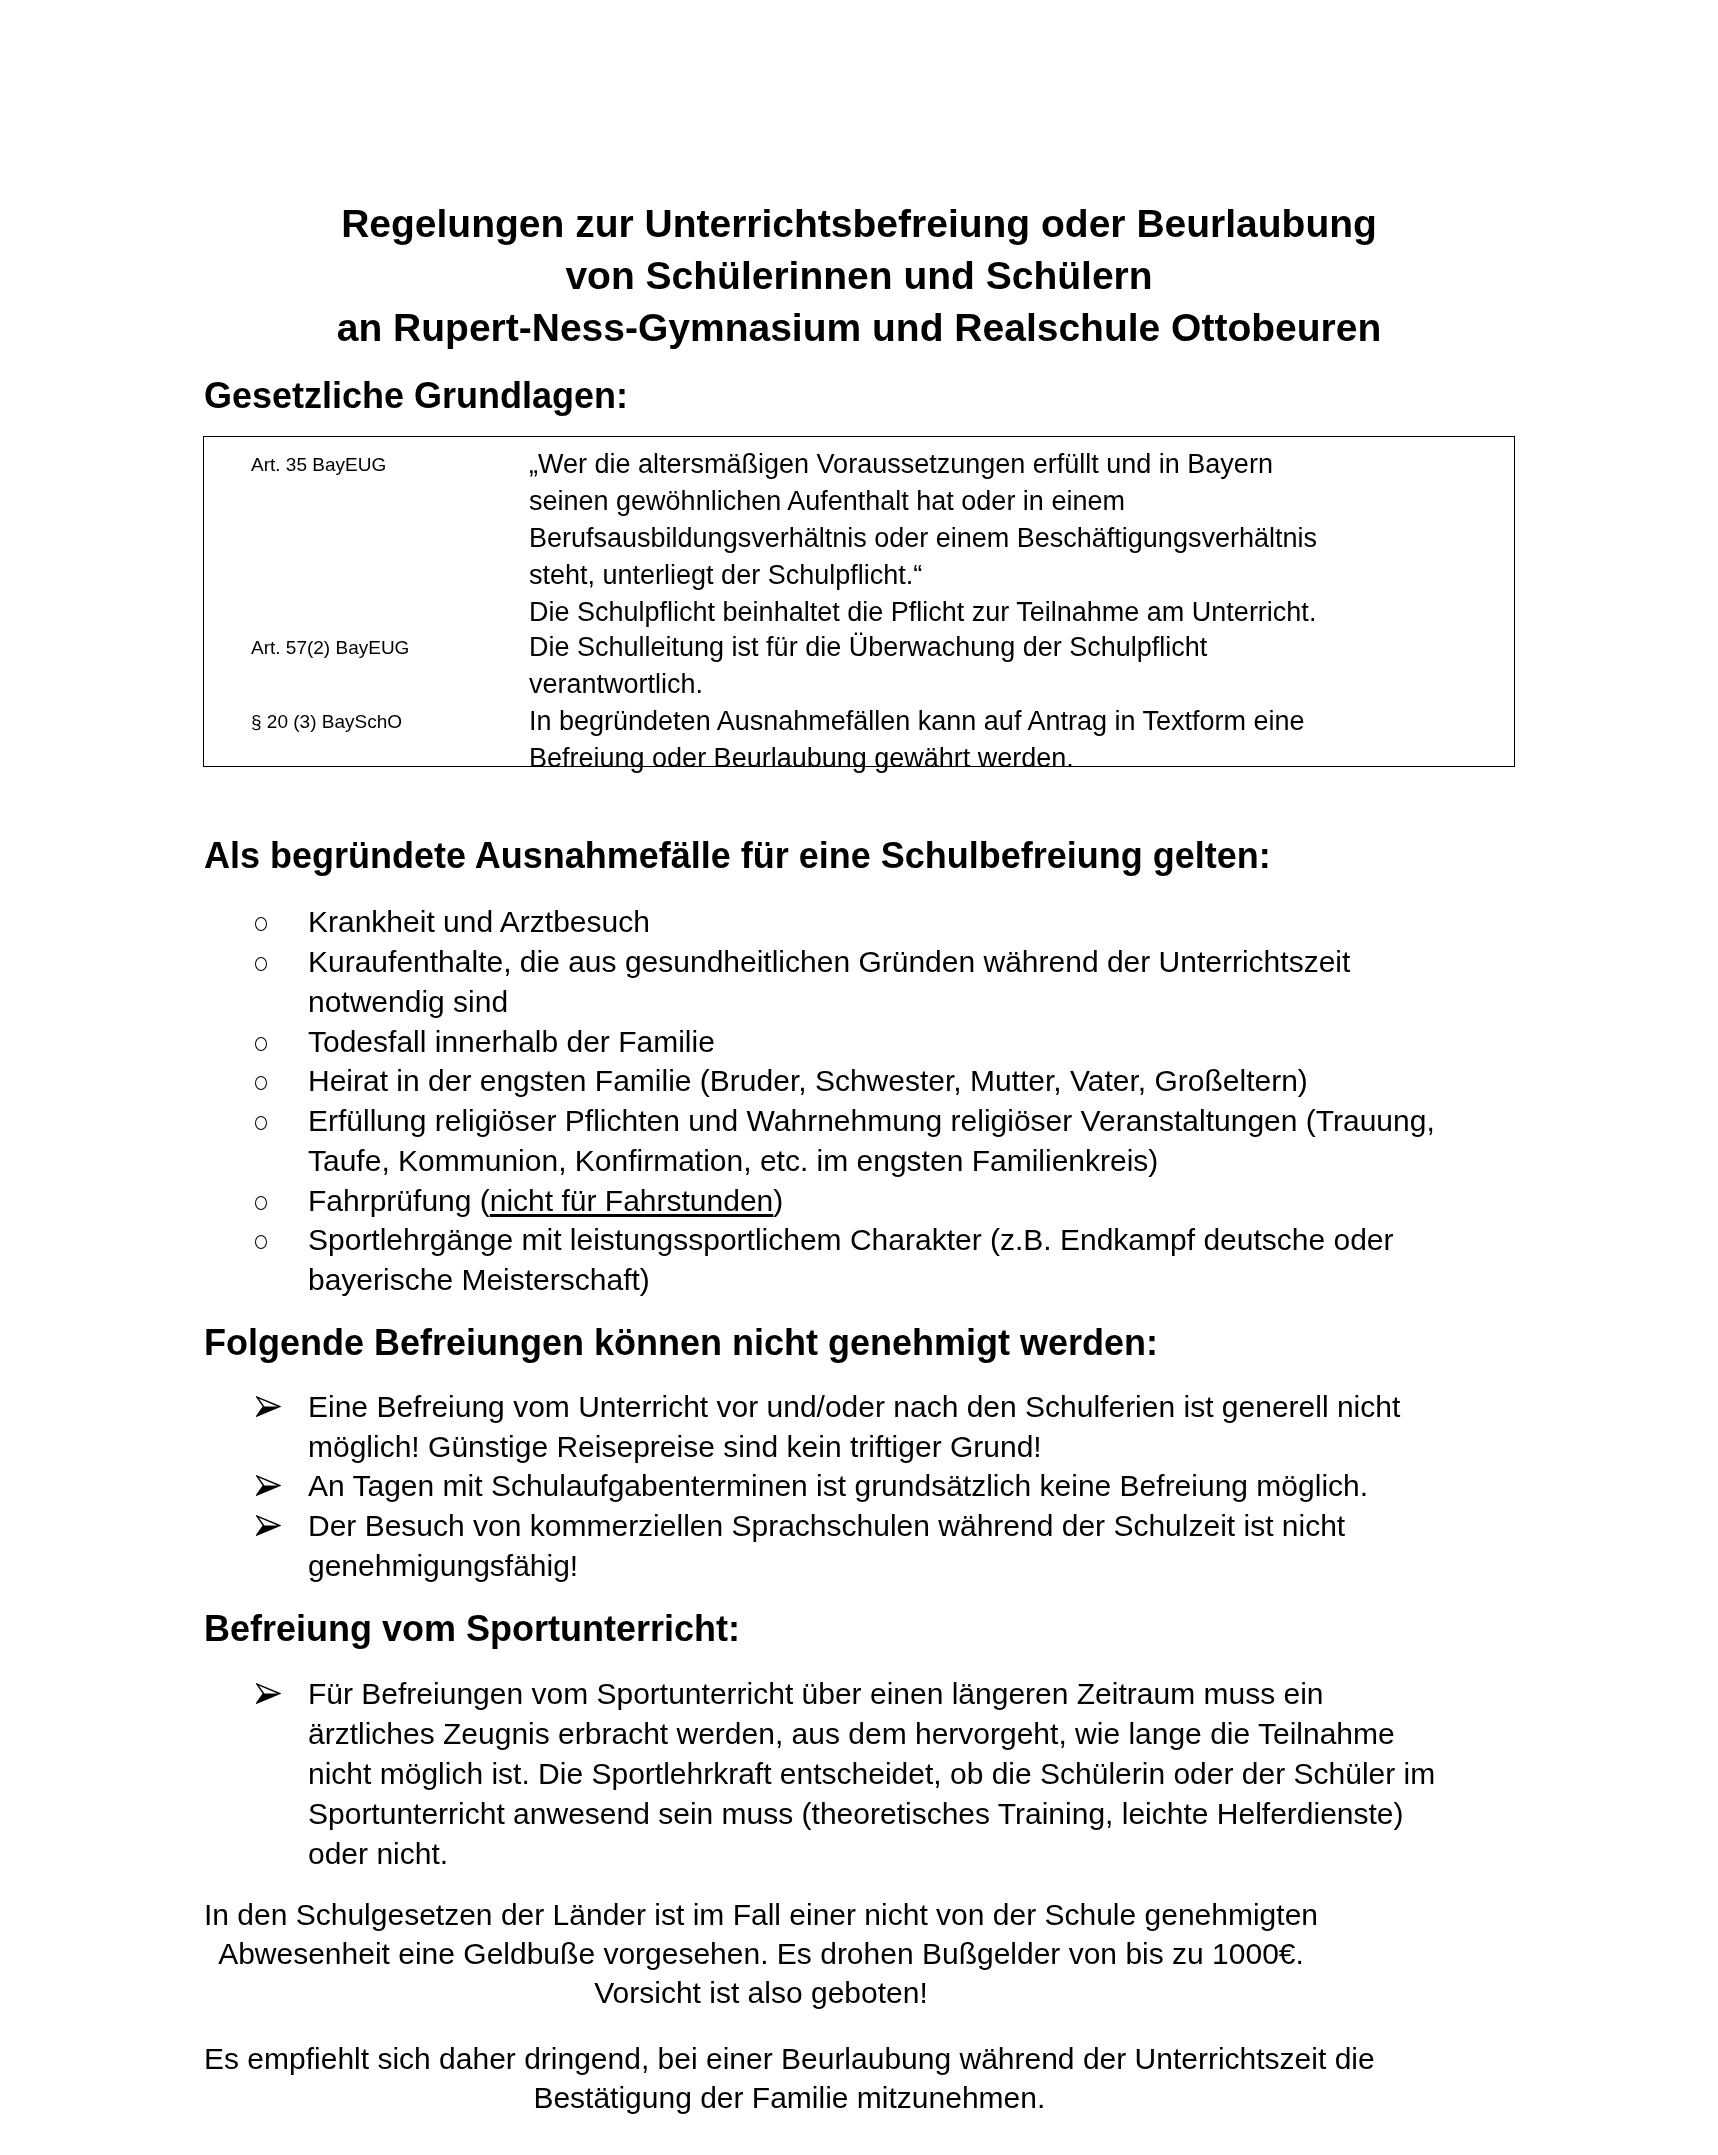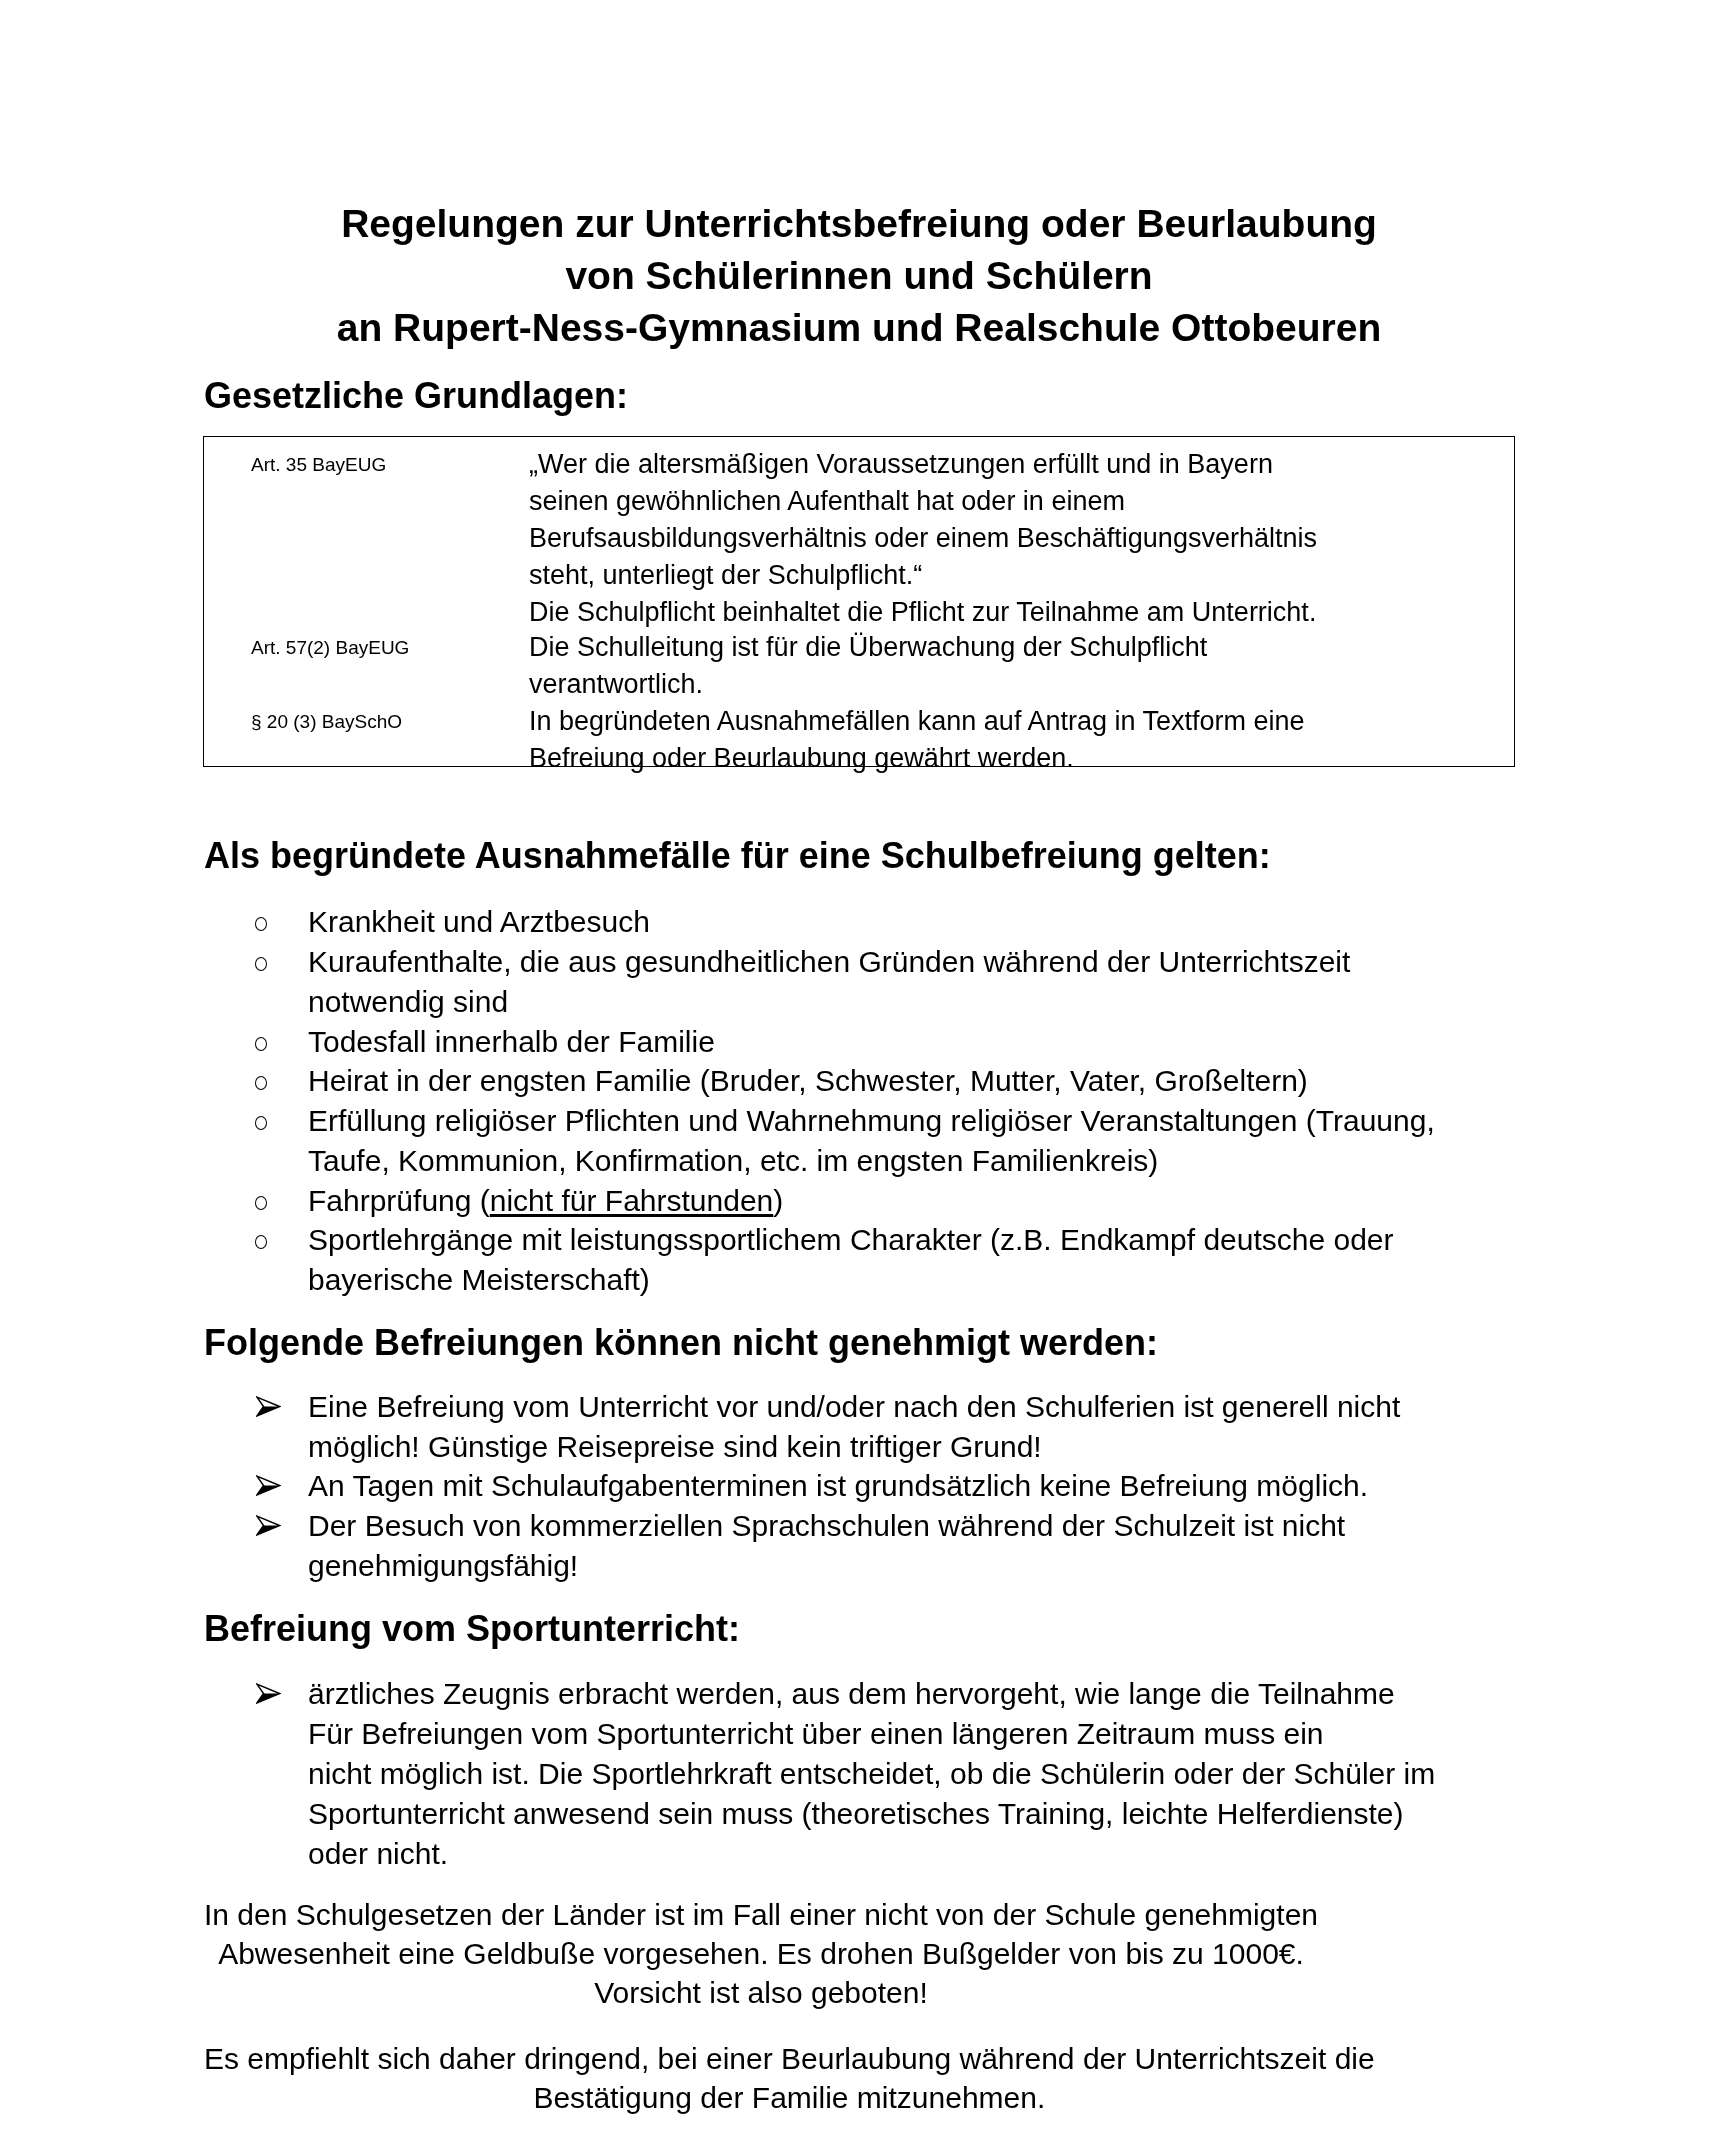--- a/index.html
+++ b/index.html
@@ -150,22 +150,22 @@
 
   <div class="h" style="top:1610px;">Befreiung vom Sportunterricht:</div>
 
   <div class="list">
     <div class="li" style="top:1674px;">
       <svg class="bullet-arrow" style="top:9.4px;" viewBox="0 0 26 22">
           <path d="M1 1 L25 11 L1 21 L8 11 Z" fill="#fff" stroke="#000" stroke-width="1.6"></path>
           <path d="M8 11 L25 11 L1 21 Z" fill="#000"></path>
         </svg>
       <div class="li-text">
+        <div>Für Befreiungen vom Sportunterricht über einen längeren Zeitraum muss ein</div>
         <div>ärztliches Zeugnis erbracht werden, aus dem hervorgeht, wie lange die Teilnahme</div>
-        <div>Für Befreiungen vom Sportunterricht über einen längeren Zeitraum muss ein</div>
         <div>nicht möglich ist. Die Sportlehrkraft entscheidet, ob die Schülerin oder der Schüler im</div>
         <div>Sportunterricht anwesend sein muss (theoretisches Training, leichte Helferdienste)</div>
         <div>oder nicht.</div>
       </div>
     </div>
   </div>
 
   <div class="para" style="top:1895px;">
     <div>In den Schulgesetzen der Länder ist im Fall einer nicht von der Schule genehmigten</div>
     <div>Abwesenheit eine Geldbuße vorgesehen. Es drohen Bußgelder von bis zu 1000€.</div>

